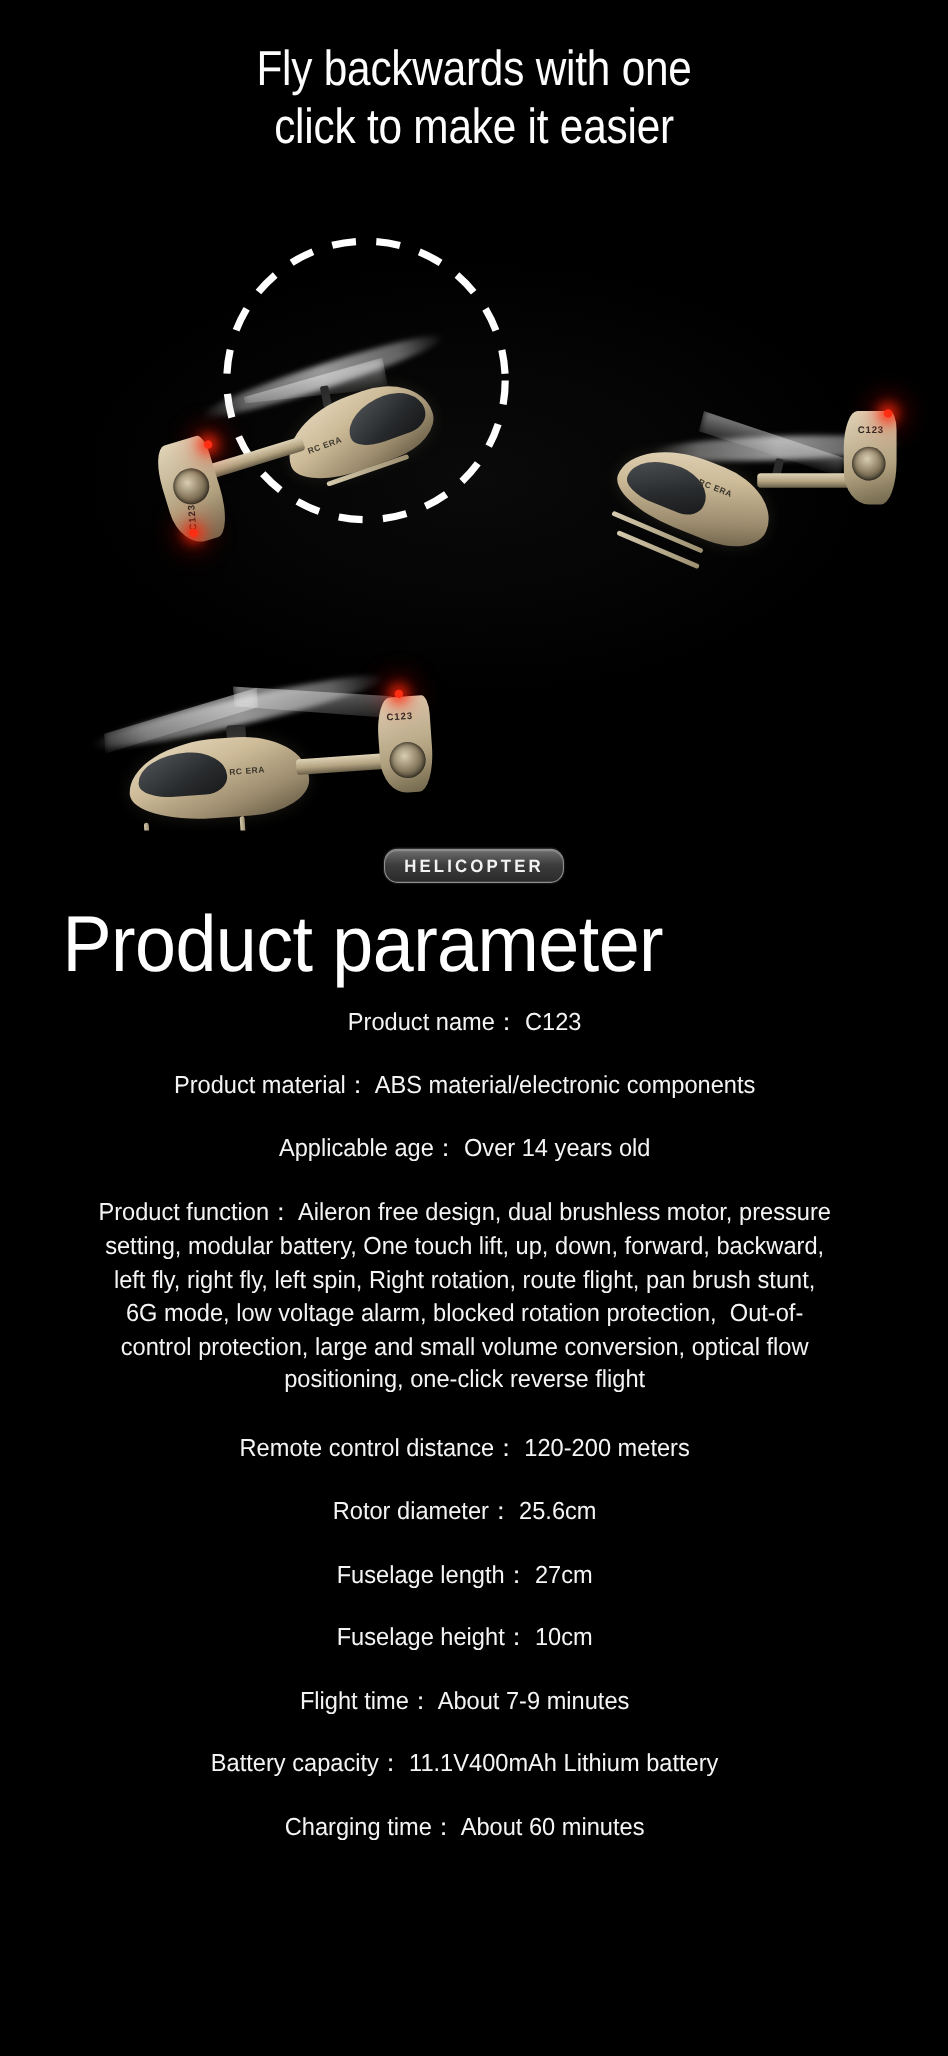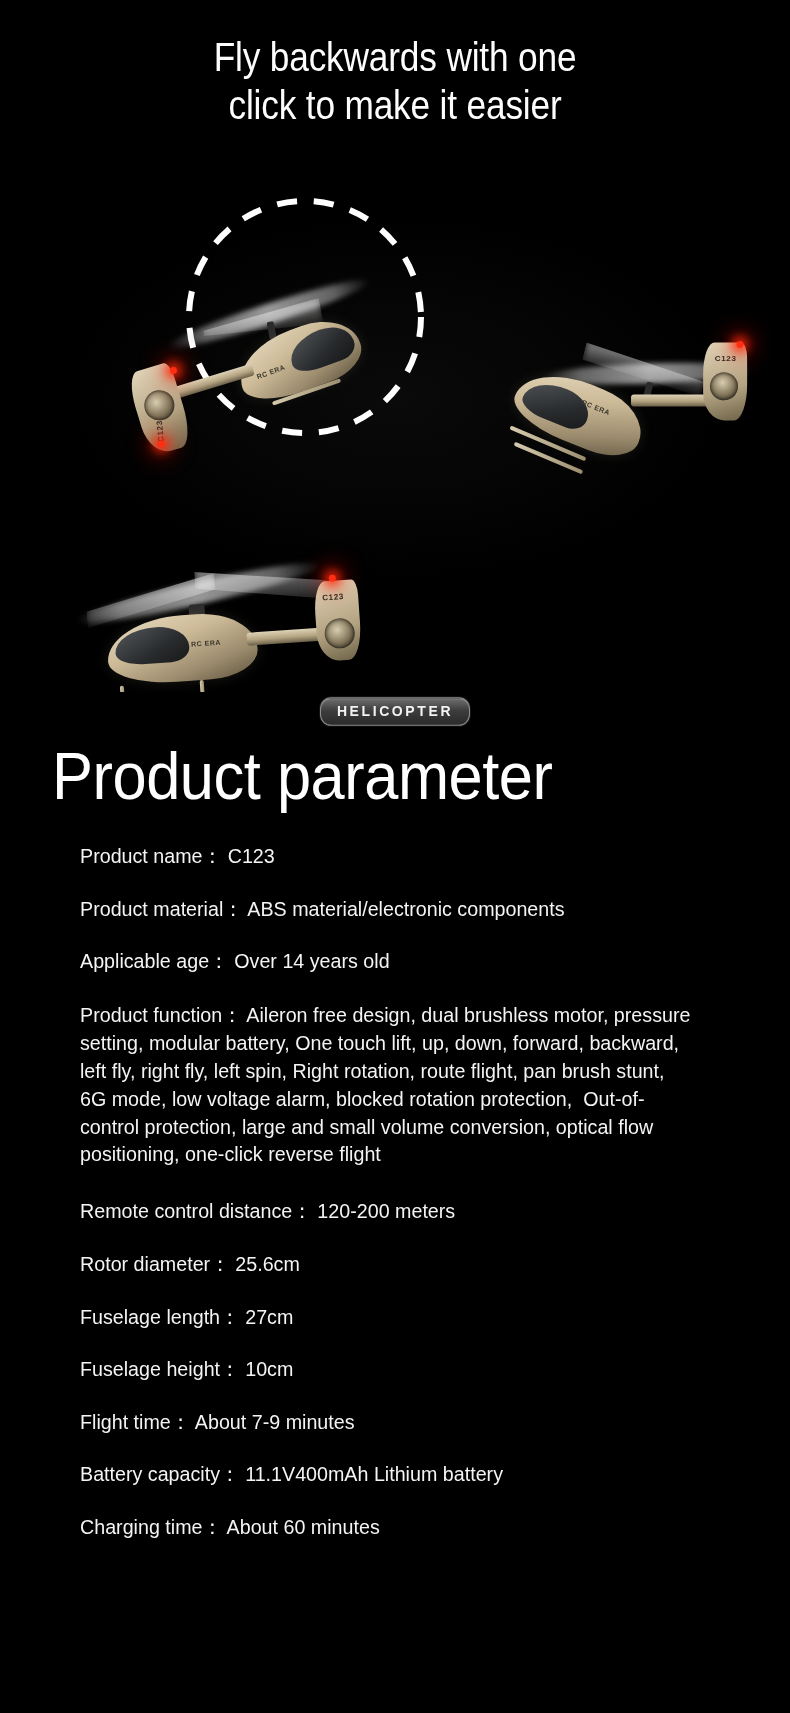--- a/index.html
+++ b/index.html
@@ -107,21 +107,21 @@
     background:#ff2d12;
     box-shadow:0 0 10px 5px rgba(255,40,10,.78), 0 0 22px 10px rgba(255,20,0,.35);
   }
   .body-text {
     position:absolute;
     font-size:7px; letter-spacing:.5px;
     color:#3a372d; font-weight:700;
   }
 
   
-  .badge-wrap { text-align:center; margin-top:6px; }
+  .badge-wrap { text-align:center; margin-top:16px; }
   .badge {
     display:inline-block;
     padding:4px 16px 5px;
     border-radius:11px;
     background:linear-gradient(180deg,#6e6e6e 0%,#3c3c3c 48%,#2a2a2a 100%);
     border:1.5px solid #8d8d8d;
     box-shadow:0 0 0 1px #141414, inset 0 1px 0 rgba(255,255,255,.22);
     font-size:14px;
     font-weight:700;
     letter-spacing:2.6px;
@@ -137,21 +137,21 @@
     font-size:66px;
     line-height:1;
     font-weight:400;
     letter-spacing:-0.5px;
     transform:scaleX(0.93);
     transform-origin:left top;
     color:#fff;
   }
 
   
-  .specs { margin-top:34px; padding:0 70px 0 80px; }
+  .specs { margin-top:20px; padding:0 70px 0 80px;text-align:center; }
   .spec-row {
     font-size:20.5px;
     line-height:1.3;
     margin-bottom:26px;
     color:#f4f4f4;
     transform:scaleX(0.96);
     transform-origin:left top;
     white-space:pre-wrap;
   }
   .spec-row:last-child { margin-bottom:0; }

